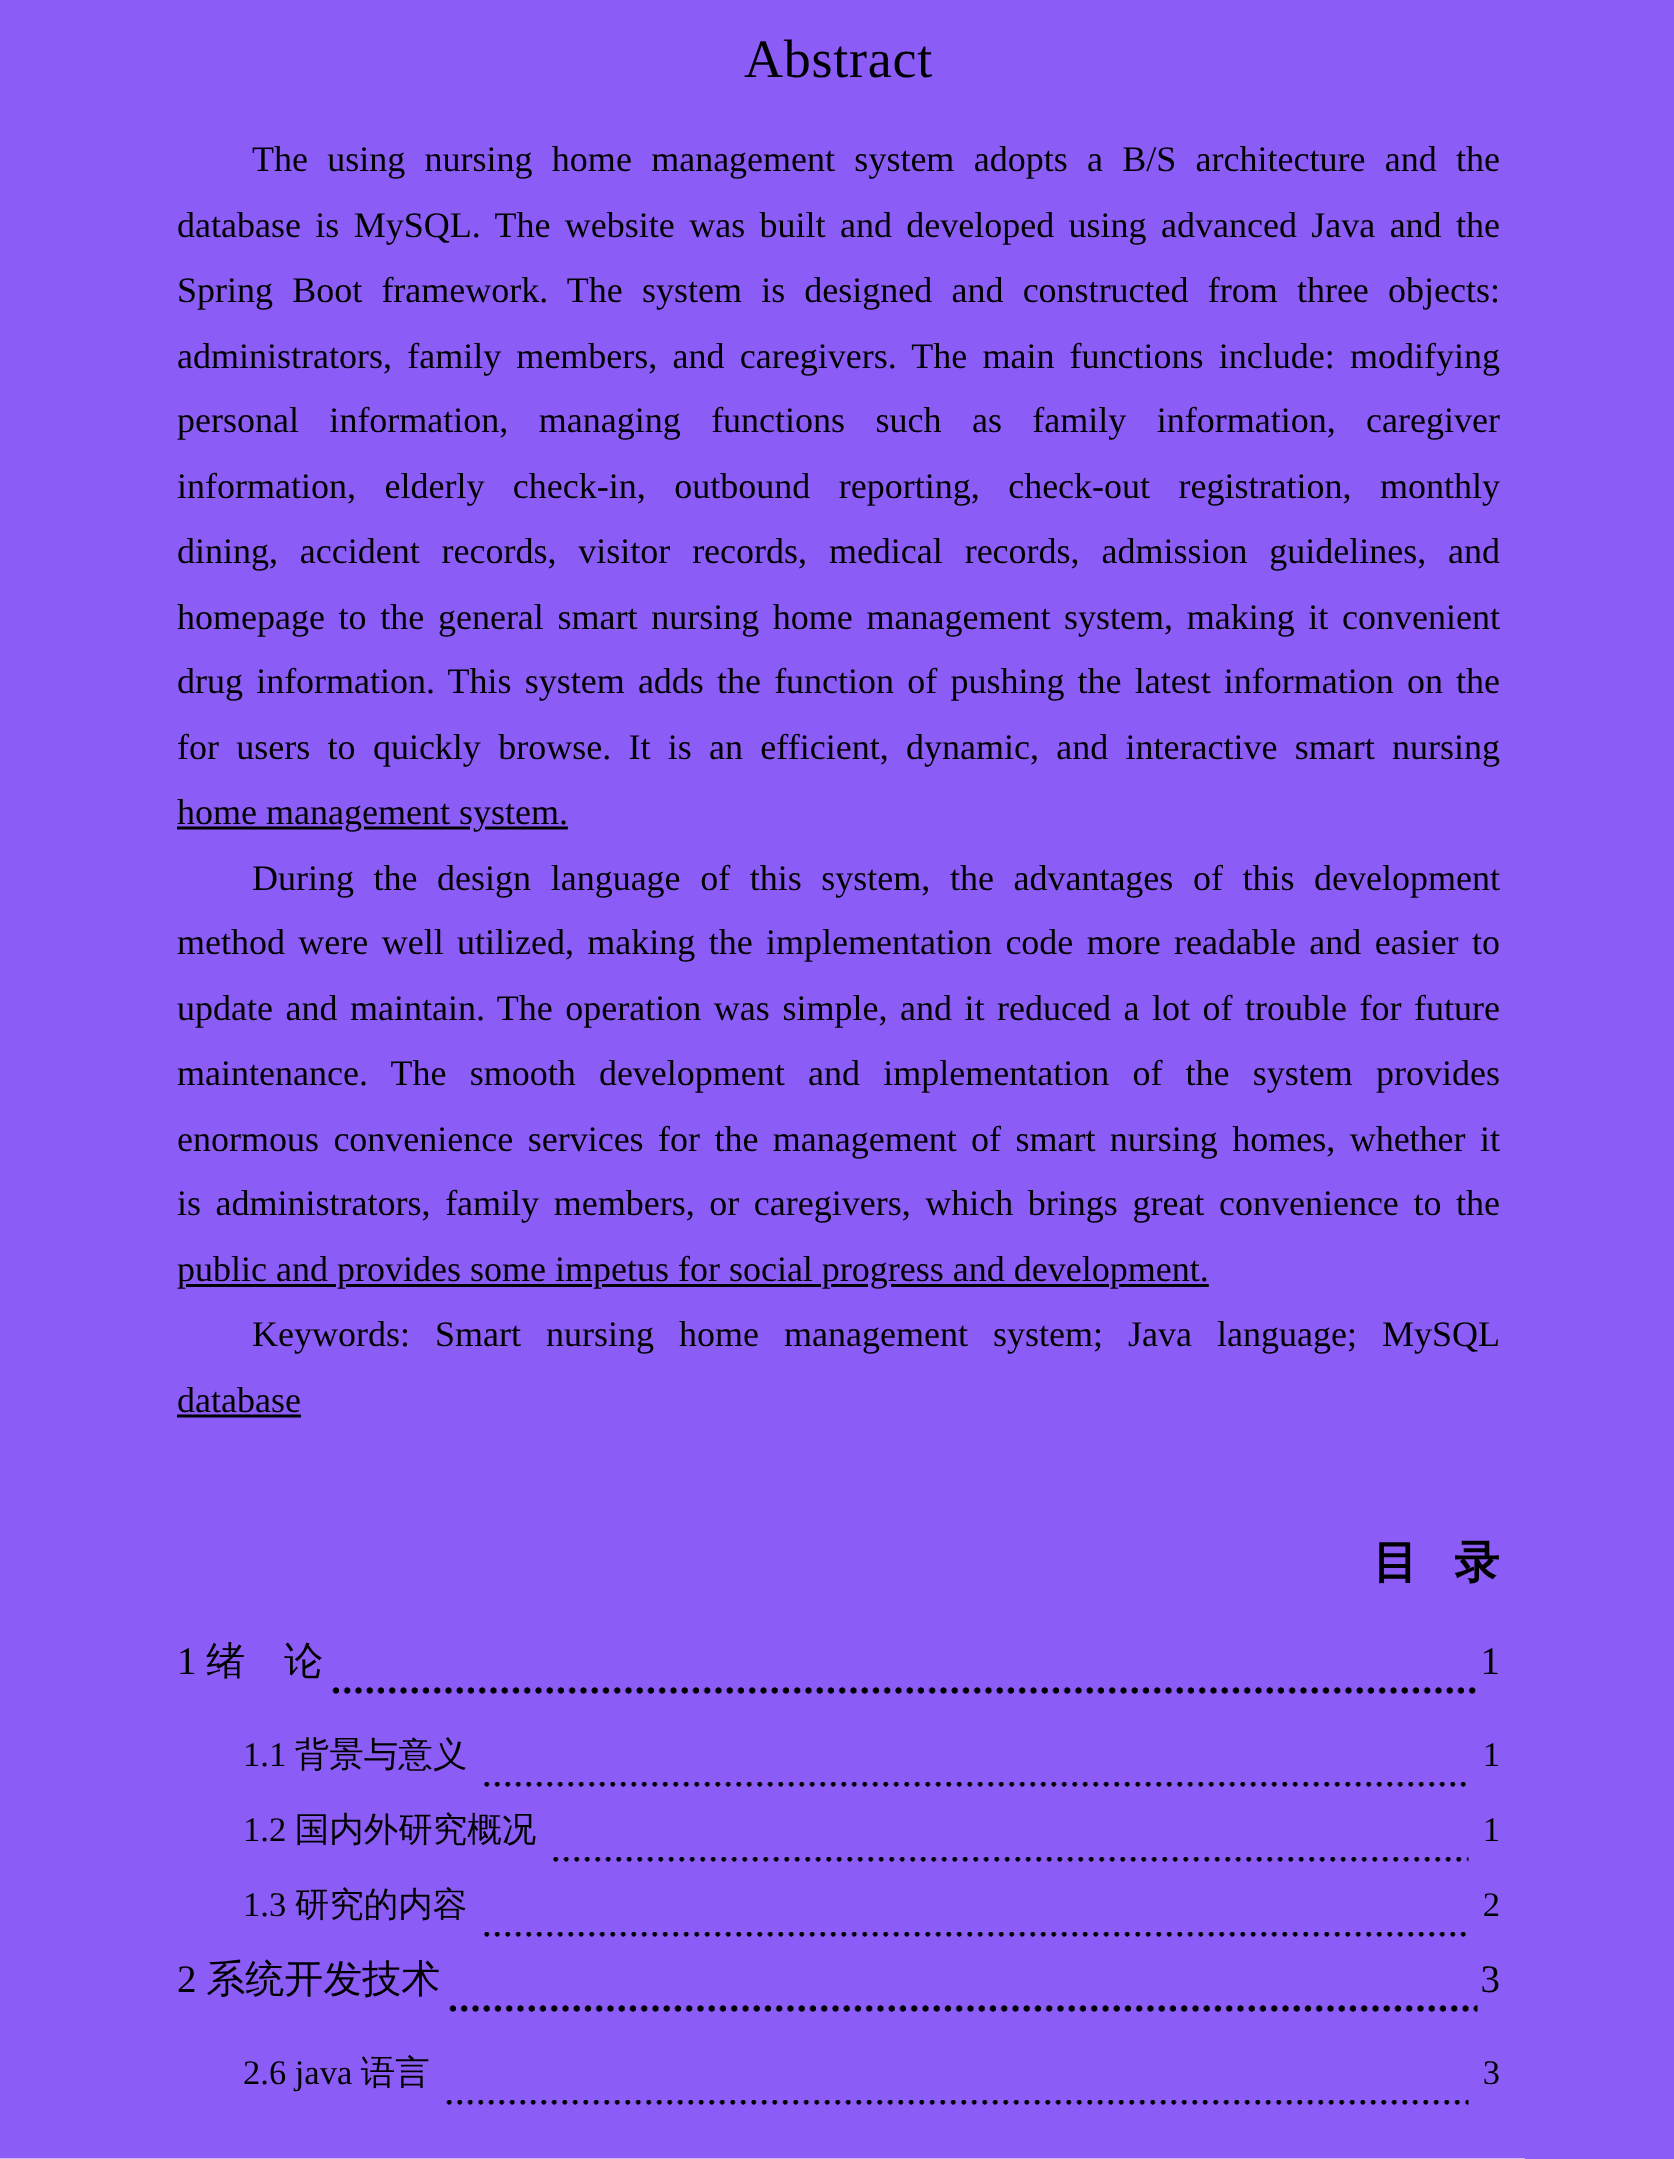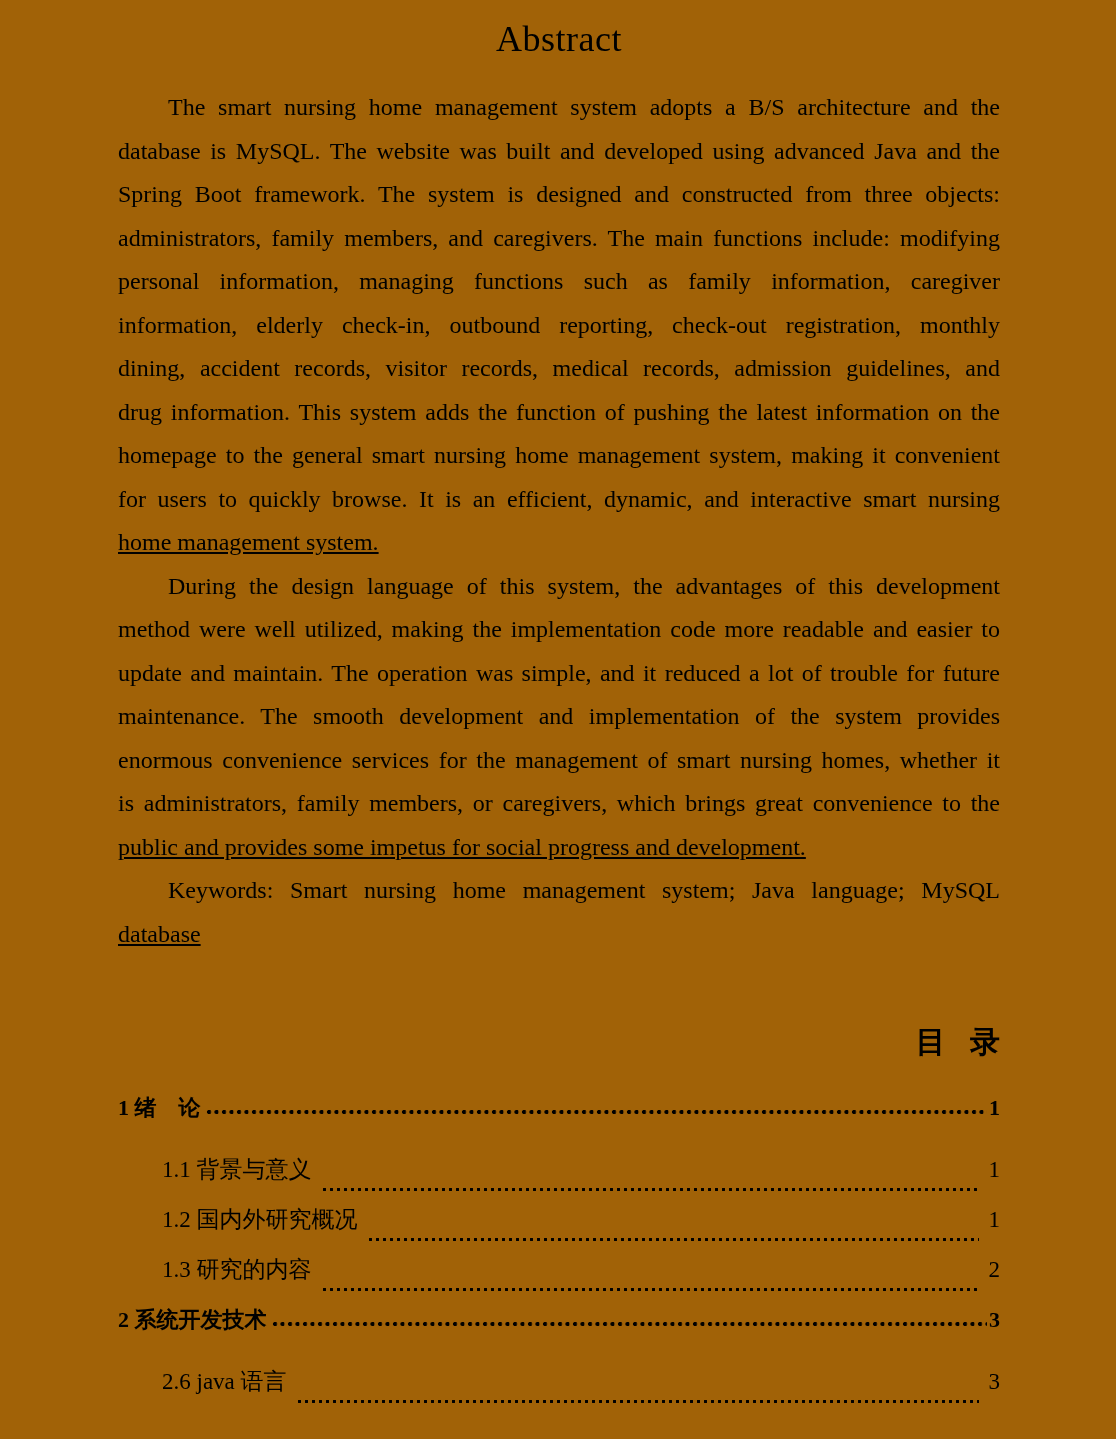--- a/index.html
+++ b/index.html
@@ -5,21 +5,21 @@
   html, body {
     margin: 0;
     padding: 0;
     background: #ffffff;
   }
   .page {
     position: relative;
     width: 1116px;
     height: 1439px;
     margin: 0;
-    background: #a16207;
+    background: #8b5cf6;
     color: #000000;
     box-sizing: border-box;
     padding: 14px 116px 0 118px;
     font-family: "Liberation Serif", serif;
     overflow: hidden;
   }
   .doc-title {
     margin: 0;
     font-size: 36px;
     font-weight: 400;
@@ -50,23 +50,24 @@
     word-spacing: 16px;
   }
   .toc { margin: 0; }
   .toc-row {
     display: flex;
     align-items: baseline;
     line-height: 44px;
     cursor: pointer;
   }
   .toc-row.lvl1 {
-    font-weight: 700;
-    font-size: 22px;
+    font-weight: 400;
+    font-size: 26px;
     margin-bottom: 18px;
+    align-items: flex-end;
   }
   .toc-row.lvl2 {
     font-size: 23px;
     margin-bottom: 6px;
     padding-left: 44px;
     align-items: flex-end;
   }
   .toc-label { white-space: pre; }
   .leader {
     flex: 1 1 auto;
@@ -90,29 +91,29 @@
 </style>
 </head>
 <body>
 
 <div class="page">
 
   <h1 class="doc-title">Abstract</h1>
 
   <div class="body-text">
     <div class="para">
-        <div class="line first">The smart nursing home management system adopts a B/S architecture and the</div>
+        <div class="line first">The using nursing home management system adopts a B/S architecture and the</div>
         <div class="line">database is MySQL. The website was built and developed using advanced Java and the</div>
         <div class="line">Spring Boot framework. The system is designed and constructed from three objects:</div>
         <div class="line">administrators, family members, and caregivers. The main functions include: modifying</div>
         <div class="line">personal information, managing functions such as family information, caregiver</div>
         <div class="line">information, elderly check-in, outbound reporting, check-out registration, monthly</div>
         <div class="line">dining, accident records, visitor records, medical records, admission guidelines, and</div>
+        <div class="line">homepage to the general smart nursing home management system, making it convenient</div>
         <div class="line">drug information. This system adds the function of pushing the latest information on the</div>
-        <div class="line">homepage to the general smart nursing home management system, making it convenient</div>
         <div class="line">for users to quickly browse. It is an efficient, dynamic, and interactive smart nursing</div>
         <div class="line last">home management system.</div>
       </div>
     <div class="para">
         <div class="line first">During the design language of this system, the advantages of this development</div>
         <div class="line">method were well utilized, making the implementation code more readable and easier to</div>
         <div class="line">update and maintain. The operation was simple, and it reduced a lot of trouble for future</div>
         <div class="line">maintenance. The smooth development and implementation of the system provides</div>
         <div class="line">enormous convenience services for the management of smart nursing homes, whether it</div>
         <div class="line">is administrators, family members, or caregivers, which brings great convenience to the</div>

